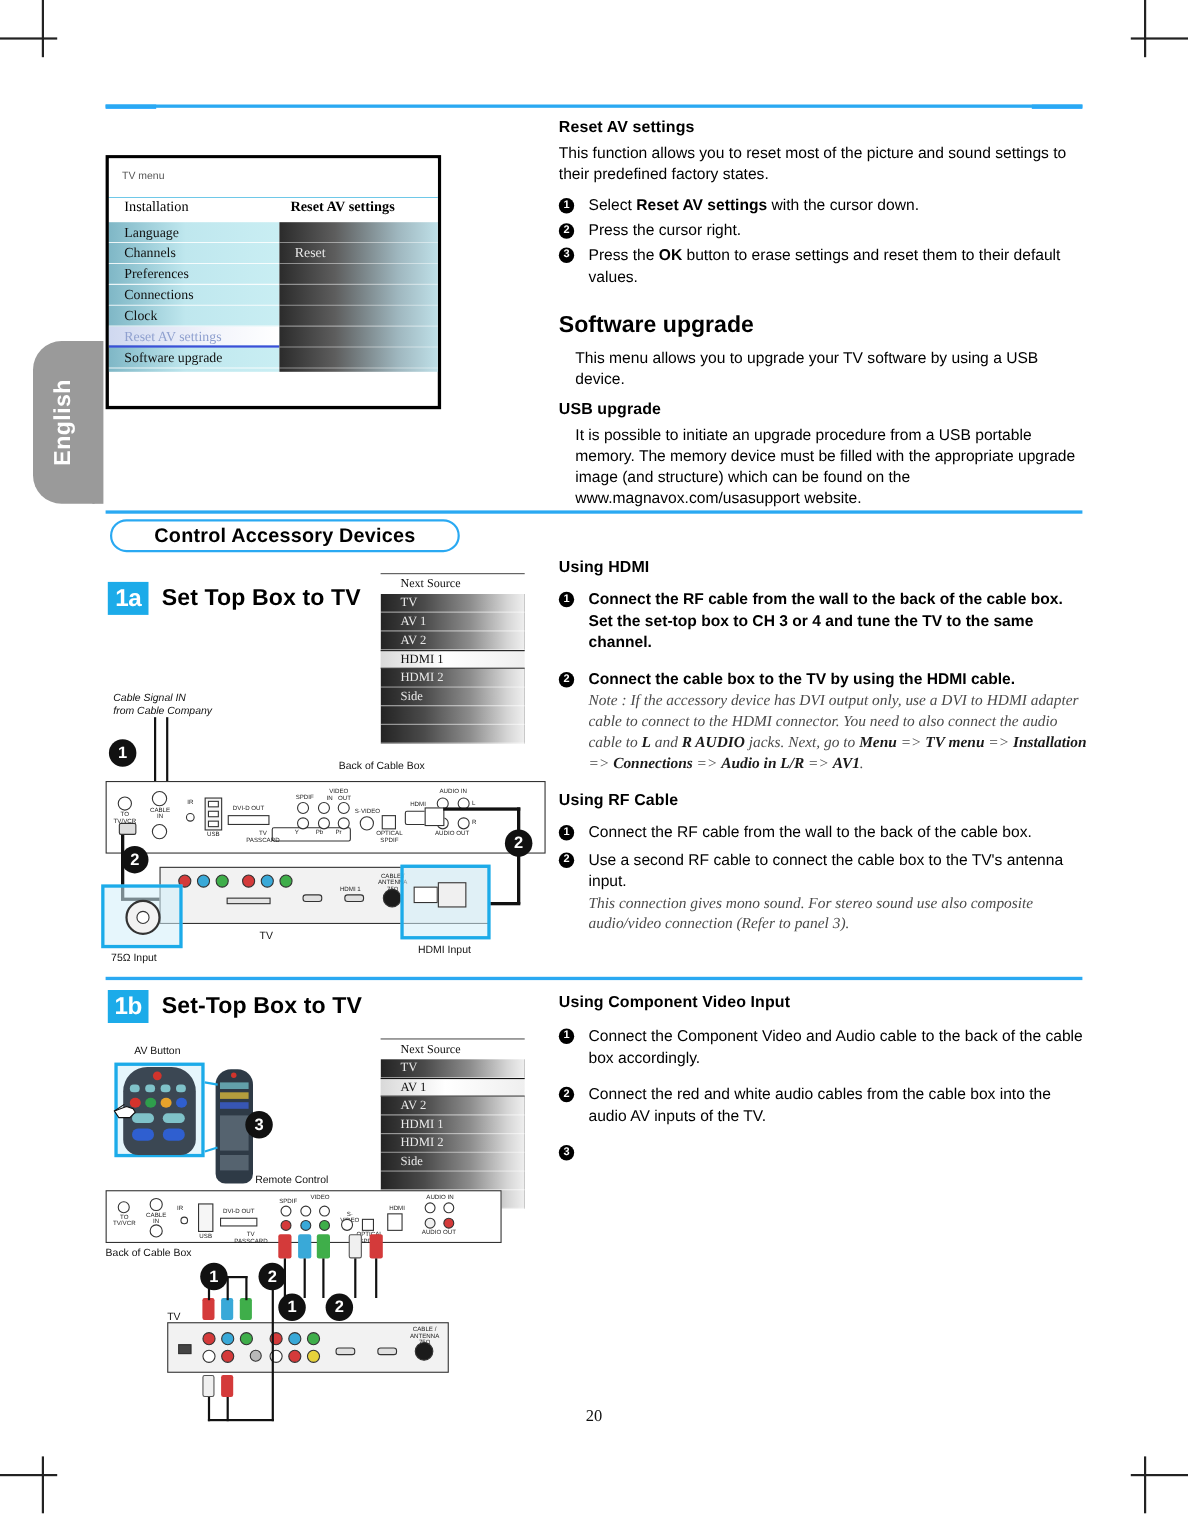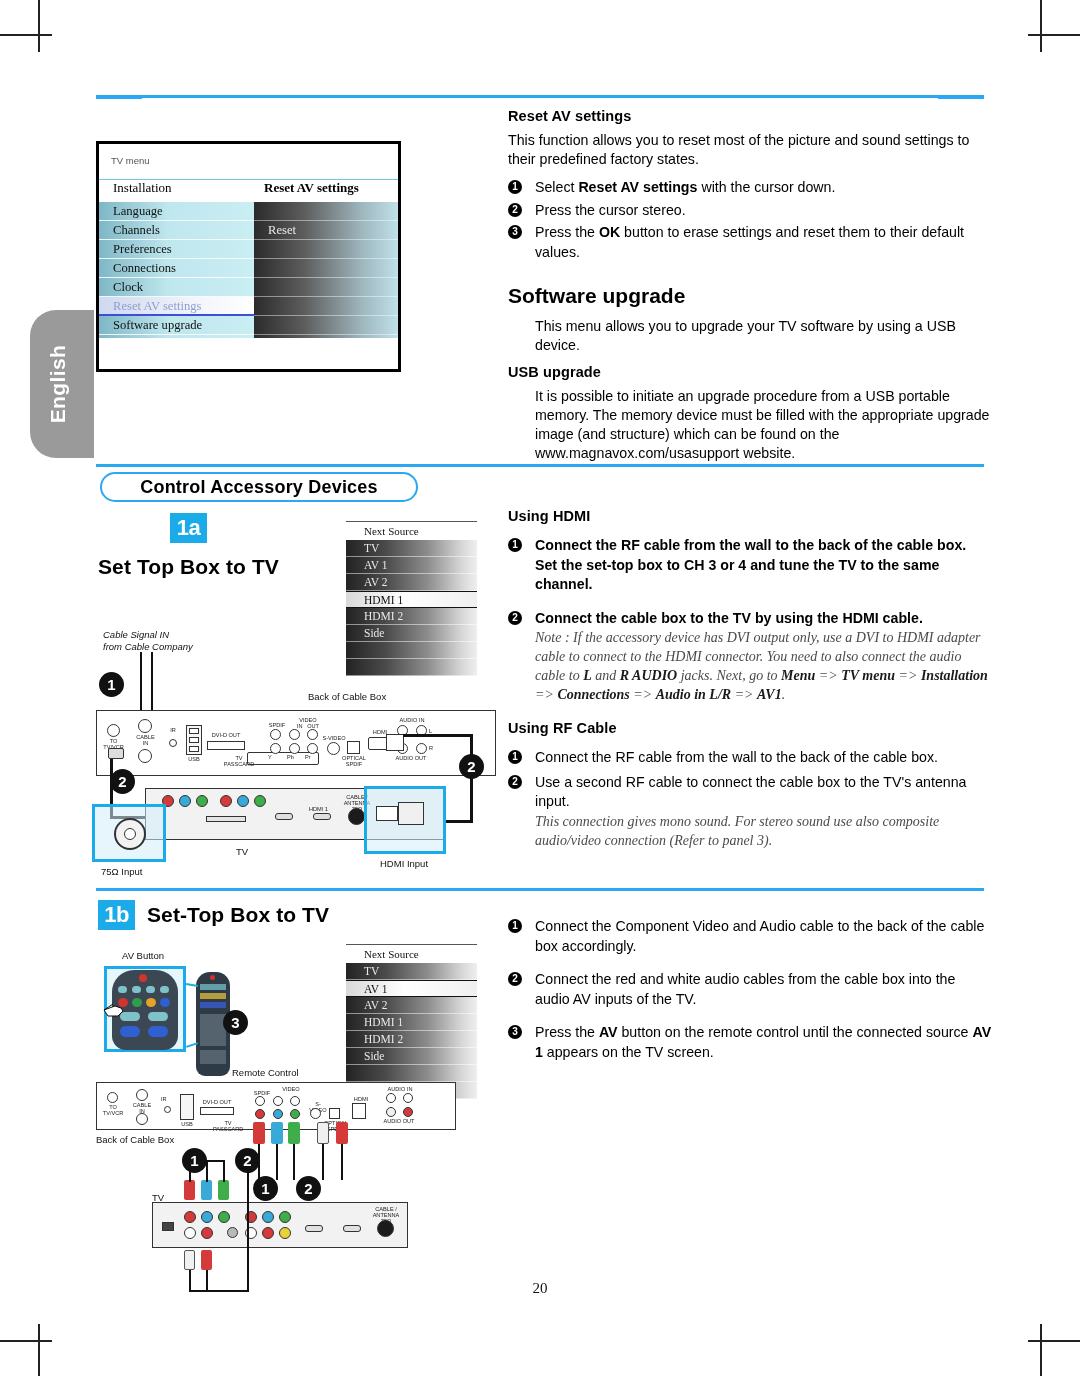--- a/index.html
+++ b/index.html
@@ -59,21 +59,21 @@
   .rule-blue { position: absolute; height: 3px; background: #2aa9f2; }
 
   
   .col-right { position: absolute; left: 508px; top: 108px; width: 484px; }
   .h-bold { font-weight: bold; font-size: 14.5px; margin: 0 0 7px 0;
             font-family: "Liberation Sans", sans-serif; letter-spacing:.1px;}
   .body-t { font-size: 14.2px; line-height: 19px; margin: 0 0 9px 0;
             font-family: "Liberation Serif", serif; }
   .sans { font-family: "Liberation Sans", sans-serif; }
   .big-head { font-size: 21px; font-weight: bold; margin: 22px 0 9px 0; }
-  .indent { margin-left: 27px; }
+  .indent { margin-left: 15px; }
 
   ol.steps { list-style: none; margin: 0 0 4px 0; padding: 0; }
   ol.steps li {
     position: relative; padding-left: 27px;
     font-size: 14.2px; line-height: 19.5px; margin-bottom: 3px;
     font-family: "Liberation Sans", sans-serif;
   }
   ol.steps li .num {
     position: absolute; left: 0; top: 2px;
     width: 14px; height: 14px; border-radius: 50%;
@@ -237,21 +237,21 @@
       </div>
     </div>
   </div>
 
   <div class="col-right">
 
     <h3 class="h-bold">Reset AV settings</h3>
     <p class="body-t sans">This function allows you to reset most of the picture and sound settings to their predefined factory states.</p>
     <ol class="steps">
       <li><span class="num">1</span><span>Select <b class="k">Reset AV settings</b> with the cursor down.</span></li>
-      <li><span class="num">2</span><span>Press the cursor stereo.</span></li>
+      <li><span class="num">2</span><span>Press the cursor right.</span></li>
       <li><span class="num">3</span><span>Press the <b class="k">OK</b> button to erase settings and reset them to their default values.</span></li>
     </ol>
 
     <h2 class="big-head">Software upgrade</h2>
     <p class="body-t sans indent">This menu allows you to upgrade your TV software by using a USB device.</p>
     <h3 class="h-bold">USB upgrade</h3>
     <p class="body-t sans indent">It is possible to initiate an upgrade procedure from a USB portable memory. The memory device must be filled with the appropriate upgrade image (and structure) which can be found on the www.magnavox.com/usasupport website.</p>
   </div>
 
   <div style="position:absolute;left:508px;top:508px;width:484px;">
@@ -275,42 +275,42 @@
       </li>
       <li>
         <span class="num">2</span>
         <span>Use a second RF cable to connect the cable box to the TV's antenna input.</span>
         <div class="note">This connection gives mono sound. For stereo sound use also composite audio/video connection (Refer to panel 3).</div>
       </li>
     </ol>
   </div>
 
   <div style="position:absolute;left:508px;top:903px;width:484px;">
+    <h3 class="h-bold">Using Component Video Input</h3>
     <ol class="steps" style="margin-top:14px;">
       <li style="margin-bottom:14px;">
         <span class="num">1</span>
         <span>Connect the Component Video and Audio cable to the back of the cable box accordingly.</span>
       </li>
       <li style="margin-bottom:14px;">
         <span class="num">2</span>
         <span>Connect the red and white audio cables from the cable box into the audio AV inputs of the TV.</span>
       </li>
       <li>
         <span class="num">3</span>
-        <span>Press the <b class="k">AV</b> button on the remote control until the connected source <b class="k">AV 1</b> appears on the TV screen.</span>
       </li>
     </ol>
   </div>
 
   <div class="rule-blue" style="left:96px;top:464px;width:888px;"></div>
   <div class="banner">
     <span>Control Accessory Devices</span>
   </div>
 
-  <div class="sec-head" style="left:98px;top:513px;flex-direction:column;">
+  <div class="sec-head" style="left:98px;top:529px;">
     <div class="badge">1a</div>
     <div class="sec-title">Set Top Box to TV</div>
   </div>
 
   <div class="nextsrc" style="left:346px;top:521px;width:131px;">
     <div class="nshdr">Next Source</div>
     <div class="nsrow">TV</div>
     <div class="nsrow">AV 1</div>
     <div class="nsrow">AV 2</div>
     <div class="nsrow hl">HDMI 1</div>

